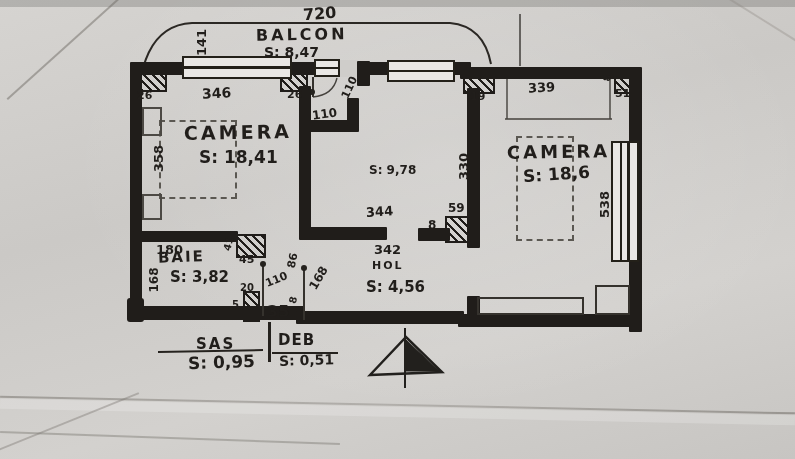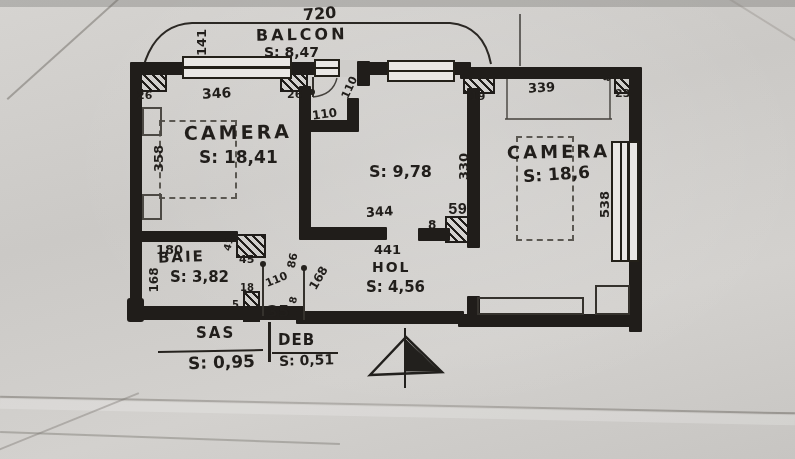--- a/index.html
+++ b/index.html
@@ -105,60 +105,60 @@
   <div class="uline" style="left:158px;top:350px;width:105px;height:2px;transform:rotate(-1deg);"></div>
   <div class="uline" style="left:272px;top:352px;width:66px;height:2px;"></div>
   <div class="uline" style="left:268px;top:322px;width:3px;height:40px;"></div>
 
   <div class="lbl room" style="left:256px;top:27px;font-size:16px;transform:rotate(-1deg);">BALCON</div>
   <div class="lbl" style="left:264px;top:45px;font-size:14px;">S: 8,47</div>
 
   <div class="lbl room" style="left:184px;top:123px;font-size:19px;transform:rotate(-1deg);">CAMERA</div>
   <div class="lbl" style="left:199px;top:149px;font-size:17px;">S: 18,41</div>
 
-  <div class="lbl" style="left:369px;top:164px;font-size:16px;">S: 9,78</div>
+  <div class="lbl" style="left:369px;top:164px;font-size:12px;">S: 9,78</div>
 
   <div class="lbl room" style="left:507px;top:143px;font-size:18px;transform:rotate(-1deg);">CAMERA</div>
   <div class="lbl" style="left:523px;top:166px;font-size:17px;transform:rotate(-4deg);">S: 18,6</div>
 
   <div class="lbl" style="left:158px;top:250px;font-size:15px;letter-spacing:2px;transform:rotate(-2deg);">BAIE</div>
   <div class="lbl" style="left:170px;top:270px;font-size:15px;">S: 3,82</div>
 
-  <div class="lbl" style="left:372px;top:260px;font-size:14px;letter-spacing:2px;">HOL</div>
+  <div class="lbl" style="left:372px;top:260px;font-size:11px;letter-spacing:2px;">HOL</div>
   <div class="lbl" style="left:366px;top:280px;font-size:15px;">S: 4,56</div>
 
-  <div class="lbl" style="left:196px;top:326px;font-size:15px;letter-spacing:2px;">SAS</div>
+  <div class="lbl" style="left:196px;top:337px;font-size:15px;letter-spacing:2px;">SAS</div>
   <div class="lbl" style="left:188px;top:354px;font-size:17px;transform:rotate(-2deg);">S: 0,95</div>
 
   <div class="lbl" style="left:278px;top:333px;font-size:15px;letter-spacing:1px;">DEB</div>
   <div class="lbl" style="left:279px;top:353px;font-size:14px;transform:rotate(-2deg);">S: 0,51</div>
 
   <div class="lbl" style="left:303px;top:6px;font-size:16px;transform:rotate(-4deg);">720</div>
   <div class="lbl" style="left:188px;top:36px;font-size:13px;transform:rotate(-90deg);">141</div>
   <div class="lbl" style="left:202px;top:86px;font-size:14px;transform:rotate(-3deg);">346</div>
   <div class="lbl" style="left:137px;top:90px;font-size:11px;">26</div>
   <div class="lbl" style="left:287px;top:89px;font-size:11px;">26</div>
   <div class="lbl" style="left:338px;top:82px;font-size:11px;transform:rotate(-65deg);">110</div>
   <div class="lbl" style="left:312px;top:108px;font-size:12px;transform:rotate(-8deg);">110</div>
   <div class="lbl" style="left:470px;top:91px;font-size:11px;">19</div>
   <div class="lbl" style="left:528px;top:81px;font-size:13px;transform:rotate(-3deg);">339</div>
   <div class="lbl" style="left:604px;top:73px;font-size:10px;transform:rotate(-80deg);">8</div>
-  <div class="lbl" style="left:615px;top:88px;font-size:11px;">23</div>
+  <div class="lbl" style="left:615px;top:88px;font-size:11px;">51</div>
   <div class="lbl" style="left:145px;top:152px;font-size:13px;transform:rotate(-90deg);">358</div>
   <div class="lbl" style="left:450px;top:160px;font-size:13px;transform:rotate(-90deg);">330</div>
   <div class="lbl" style="left:366px;top:205px;font-size:13px;transform:rotate(-4deg);">344</div>
-  <div class="lbl" style="left:448px;top:202px;font-size:16px;font-family:Liberation Mono, monospace;">59</div>
+  <div class="lbl" style="left:448px;top:202px;font-size:12px;">59</div>
   <div class="lbl" style="left:428px;top:219px;font-size:12px;">8</div>
   <div class="lbl" style="left:591px;top:198px;font-size:13px;transform:rotate(-90deg);">538</div>
   <div class="lbl" style="left:156px;top:243px;font-size:13px;">180</div>
   <div class="lbl" style="left:222px;top:239px;font-size:10px;transform:rotate(-75deg);">41</div>
   <div class="lbl" style="left:239px;top:254px;font-size:11px;">45</div>
   <div class="lbl" style="left:141px;top:274px;font-size:12px;transform:rotate(-90deg);">168</div>
   <div class="lbl" style="left:285px;top:255px;font-size:11px;transform:rotate(-78deg);">86</div>
   <div class="lbl" style="left:265px;top:274px;font-size:11px;transform:rotate(-22deg);">110</div>
-  <div class="lbl" style="left:240px;top:283px;font-size:10px;">18</div>
+  <div class="lbl" style="left:240px;top:283px;font-size:10px;">20</div>
   <div class="lbl" style="left:232px;top:300px;font-size:10px;">5</div>
   <div class="lbl" style="left:267px;top:304px;font-size:16px;">35</div>
   <div class="lbl" style="left:290px;top:295px;font-size:10px;transform:rotate(-75deg);">8</div>
   <div class="lbl" style="left:306px;top:272px;font-size:12px;transform:rotate(-60deg);">168</div>
-  <div class="lbl" style="left:374px;top:243px;font-size:13px;">441</div>
+  <div class="lbl" style="left:374px;top:243px;font-size:13px;">342</div>
 
 </div>
 
 </body></html>

